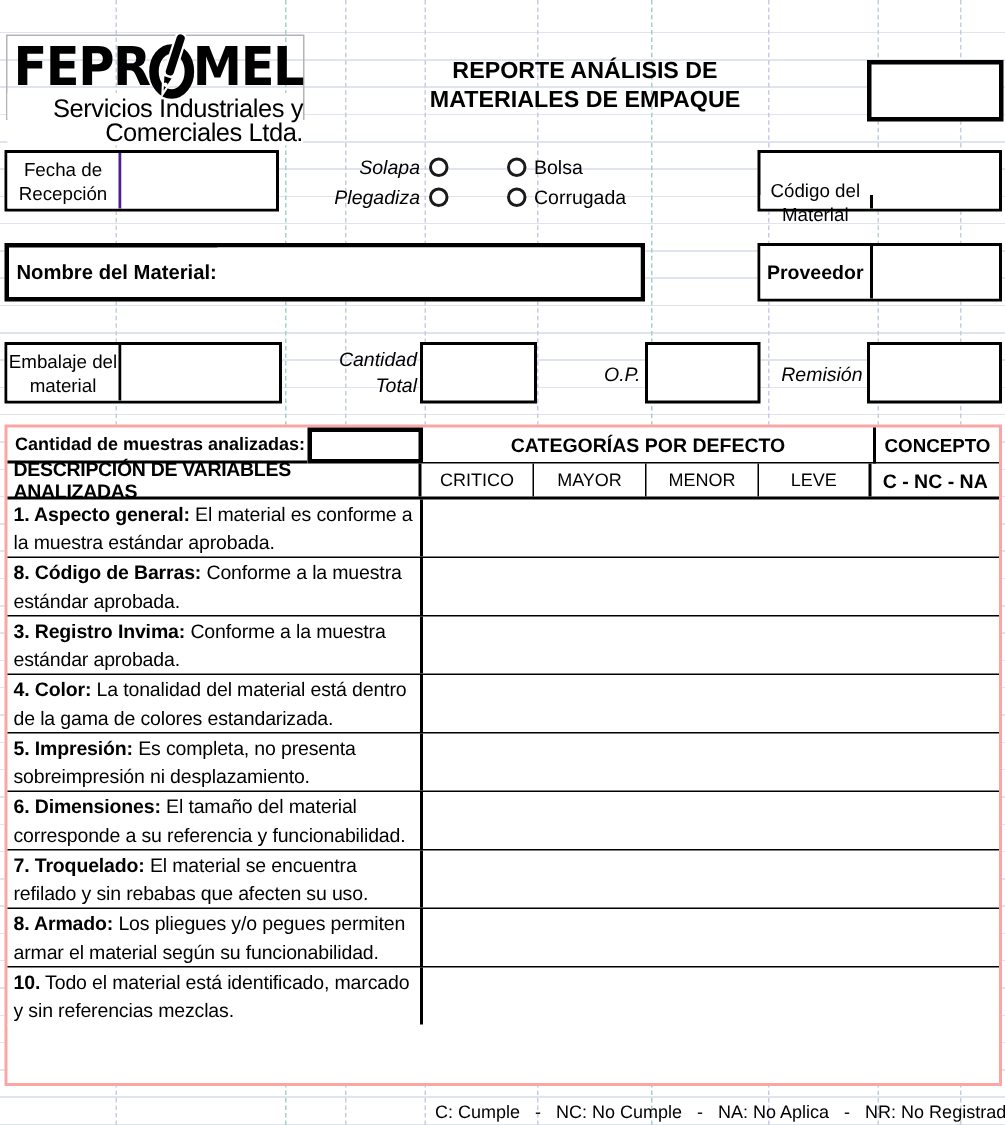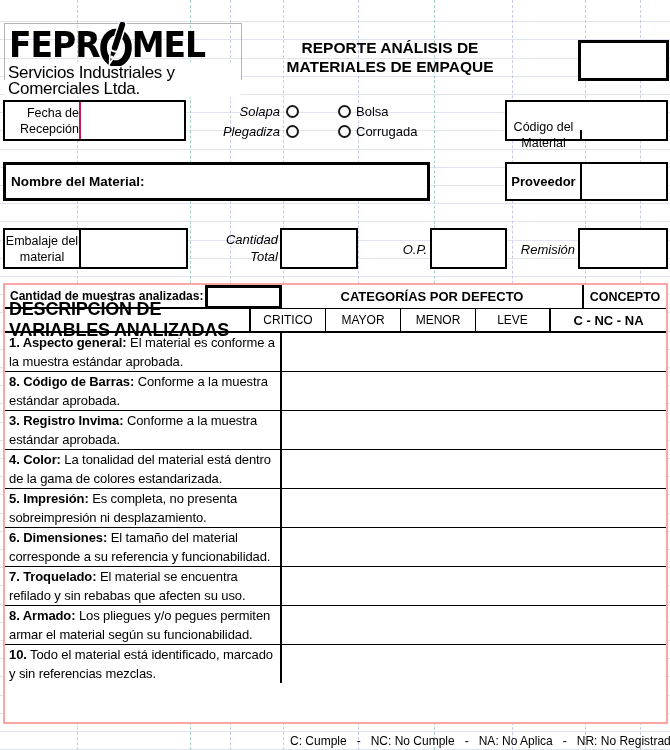--- a/index.html
+++ b/index.html
@@ -13,21 +13,21 @@
   .vline.lav{border-left-color:#c9c9ea;}
   
   .abs{position:absolute;box-sizing:border-box;}
   .b2{border:2px solid #000;background:#fff;}
   .b3{border:3px solid #000;background:#fff;}
   .flex{display:flex;}
   .lblcell{display:flex;align-items:center;justify-content:center;text-align:center;
            font-size:12.5px;line-height:16px;background:#fff;}
   .inputcell{flex:1;background:#fff;}
   
-  .logo{left:4px;top:23px;width:238px;height:57px;border:1px solid #b4b4b4;z-index:1;}
+  .logo{left:4px;top:23px;width:199px;height:57px;border:1px solid #b4b4b4;z-index:1;text-align:right;}
   .brand{display:flex;align-items:flex-end;padding:2px 0 0 4px;height:36px;}
   .brand span{font-family:"DejaVu Sans",sans-serif;font-weight:bold;font-size:33px;
               line-height:33px;letter-spacing:-1px;transform:scaleY(1.08);transform-origin:bottom;}
   .penO{margin:0 -1px -4px -1px;}
   .logo-sub{font-size:17px;line-height:16px;padding:3px 0 0 3px;letter-spacing:-0.3px;background:#fff;}
   
   .title{left:240px;top:39px;width:300px;text-align:center;font-weight:bold;
          font-size:15.5px;line-height:18.5px;z-index:1;}
   
   .freelabel{position:absolute;font-size:13px;line-height:17px;z-index:1;}
@@ -38,22 +38,22 @@
   .table{left:3px;top:283px;width:665px;height:441px;border:2px solid #fca5a5;background:#fff;z-index:1;}
   .rowA{display:flex;height:24px;}
   .rowA .a1{width:200px;border-bottom:2px solid #000;display:flex;align-items:center;
             padding-left:5px;font-weight:bold;font-size:12px;box-sizing:border-box;}
   .rowA .a2{width:77px;border:3px solid #000;box-sizing:border-box;background:#fff;}
   .rowA .a3{width:300px;border-bottom:1px solid #000;display:flex;align-items:center;
             justify-content:center;font-weight:bold;font-size:13px;box-sizing:border-box;}
   .rowA .a4{width:84px;border-left:2px solid #000;border-bottom:1px solid #000;display:flex;
             align-items:center;justify-content:center;font-weight:bold;font-size:12.5px;box-sizing:border-box;}
   .rowB{display:flex;height:22px;border-bottom:2px solid #000;box-sizing:content-box;}
-  .rowB .b1{width:246px;border-right:2px solid #000;display:flex;align-items:center;
-            padding-left:4px;font-weight:bold;font-size:18px;letter-spacing:-0.2px;box-sizing:border-box;}
+  .rowB .b1{width:276px;border-right:2px solid #000;display:flex;align-items:center;
+            padding-left:4px;font-weight:bold;font-size:13px;letter-spacing:-0.2px;box-sizing:border-box;}
   .rowB .bc{width:75px;border-right:1px solid #000;display:flex;align-items:center;
             justify-content:center;font-size:12px;box-sizing:border-box;}
   .rowB .bc.last{border-right:2px solid #000;}
   .rowB .b6{flex:1;display:flex;align-items:center;justify-content:center;
             font-weight:bold;font-size:13px;}
   .trow{display:flex;height:39px;border-bottom:1px solid #000;box-sizing:border-box;flex-direction:column;}
   .trow:last-child{border-bottom:none;}
   .tdesc{width:277px;border-right:2px solid #000;box-sizing:border-box;
          font-size:13px;line-height:18.5px;padding:1px 2px 0 4px;letter-spacing:-0.1px;}
   .tcell{width:75px;border-right:1px solid #000;box-sizing:border-box;background:#fff;}
@@ -96,21 +96,21 @@
   </div>
 
   <div class="abs title">
     <div>REPORTE ANÁLISIS DE</div>
     <div>MATERIALES DE EMPAQUE</div>
   </div>
 
   <div class="abs b3" style="left:578px;top:40px;width:91px;height:41px;"></div>
 
   <div class="abs b2 flex" style="left:3px;top:100px;width:183px;height:41px;">
-    <div class="lblcell" style="width:74px;border-right:2px solid #be185d;text-align:right;">Fecha de Recepción</div>
+    <div class="lblcell" style="width:74px;border-right:2px solid #4c1d95;">Fecha de Recepción</div>
     <div class="inputcell"></div>
   </div>
 
   <div class="freelabel rt" style="left:180px;top:103px;width:100px;">Solapa</div>
   <div class="radio" style="left:286px;top:105px;"></div>
   <div class="radio" style="left:338px;top:105px;"></div>
   <div class="freelabel" style="left:356px;top:103px;width:90px;">Bolsa</div>
   <div class="freelabel rt" style="left:180px;top:123px;width:100px;">Plegadiza</div>
   <div class="radio" style="left:286px;top:125px;"></div>
   <div class="radio" style="left:338px;top:125px;"></div>

